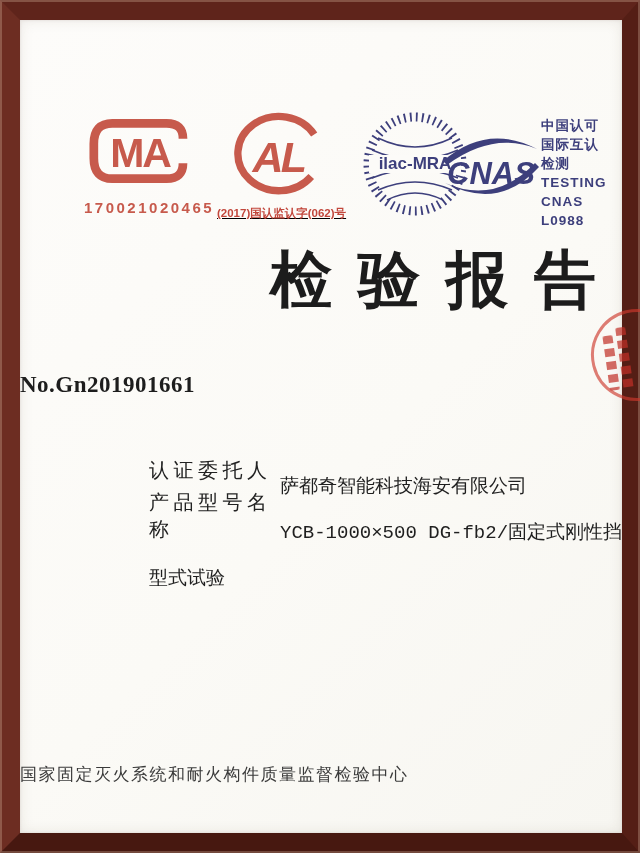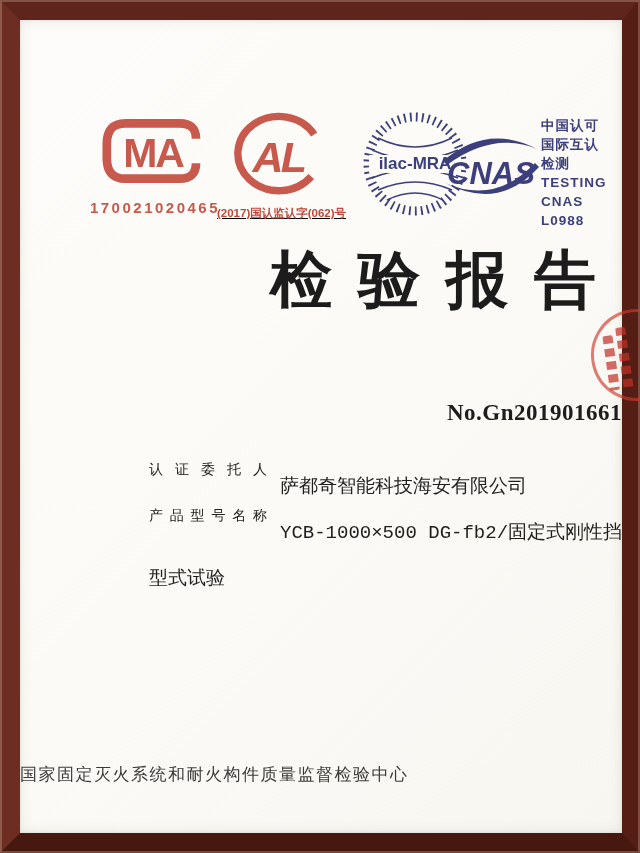--- a/index.html
+++ b/index.html
@@ -23,46 +23,45 @@
     position:absolute;left:17px;top:17px;right:15px;bottom:17px;z-index:3;
     pointer-events:none;box-sizing:border-box;border:3px solid #ebe6db;
   }
   
   .paper{
     position:absolute;left:20px;top:20px;right:18px;bottom:20px;z-index:1;
     background:linear-gradient(135deg,#fdfcfa 0%,#fbfaf6 55%,#f7f6f1 100%);
     box-shadow:inset 0 0 14px rgba(70,45,30,0.10), inset 0 0 3px rgba(70,45,30,0.12);
   }
   
-  .cma-group{position:absolute;left:64px;top:90px;width:142px;text-align:center;z-index:2;}
+  .cma-group{position:absolute;left:64px;top:90px;width:142px;z-index:2;}
   .cma-number{margin-top:3px;font-size:15px;font-weight:bold;letter-spacing:2.5px;color:#c75a4c;}
   .cal-group{position:absolute;left:197px;top:90px;width:122px;text-align:center;z-index:2;text-decoration:underline;}
   .cal-caption{margin-top:2px;font-size:11.5px;font-weight:bold;color:#c2473c;white-space:nowrap;}
   .ilac-svg{position:absolute;left:342px;top:91px;z-index:2;}
   .cnas-svg{position:absolute;left:417px;top:107px;z-index:2;}
   .cnas-lines{position:absolute;left:521px;top:96px;z-index:2;color:#3d3f7c;
     font-size:13.5px;font-weight:bold;line-height:19px;letter-spacing:1px;}
   
   .title{
     position:absolute;left:0;right:0;top:218px;z-index:2;text-align:right;
     font-size:62px;font-weight:bold;color:#1c1c1c;
     letter-spacing:26px;padding-left:26px;
   }
   .report-no{
-    position:absolute;left:0;right:0;top:352px;z-index:2;text-align:right;
+    position:absolute;left:0;right:0;top:352px;z-index:2;text-align:left;
     font-family:"Liberation Serif",serif;font-size:23px;font-weight:bold;color:#1d1d1d;
     letter-spacing:0.5px;
-    margin-top:28px;
   }
   
   .fields{position:absolute;left:129px;top:427px;z-index:2;}
   .frow{display:flex;align-items:center;height:46px;}
   .flabel{
     display:inline-block;width:118px;margin-right:13px;flex:0 0 118px;
-    font-size:14px;color:#222;
+    font-size:20px;color:#222;
     text-align:justify;text-align-last:justify;
   }
   .fvalue{
     font-family:"Liberation Mono",monospace;
     font-size:19px;color:#1f1f1f;white-space:nowrap;letter-spacing:0;margin-top:32px;
   }
   
   .footer{
     position:absolute;left:0;right:0;top:743px;z-index:2;text-align:left;
     font-size:17px;color:#3a3a3a;letter-spacing:1.5px;

